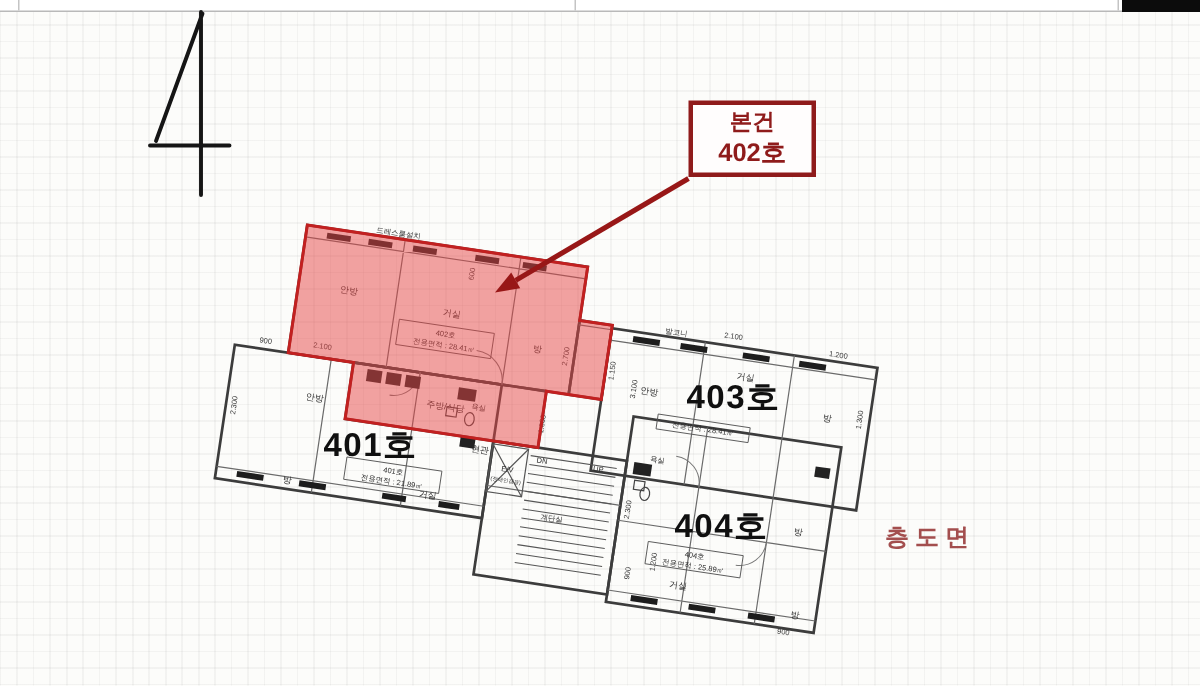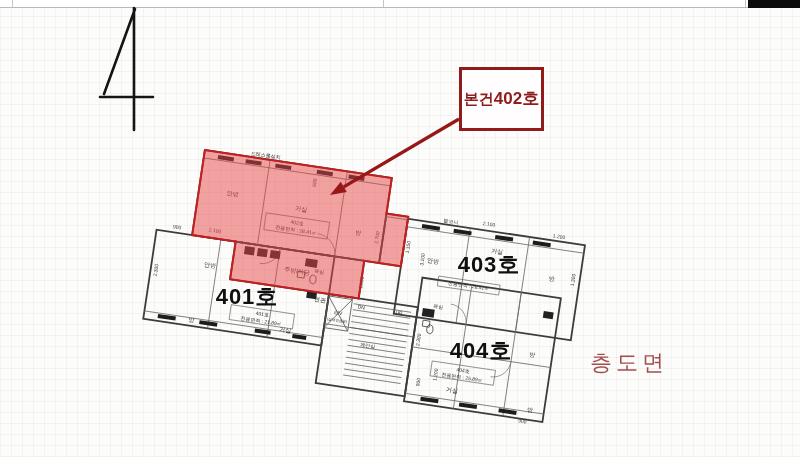--- a/index.html
+++ b/index.html
@@ -13,30 +13,30 @@
   }
   .topstrip{
     position:absolute;left:0;top:0;width:800px;height:7px;
     background:#ffffff;border-bottom:1px solid #b9b9b9;
   }
   .topstrip .sep{position:absolute;top:0;width:1px;height:7px;background:#c4c4c4;}
   .topstrip .blackblock{position:absolute;top:0;left:748px;width:52px;height:8px;background:#0c0c0c;}
   .plan-svg{position:absolute;left:0;top:0;}
   svg text{font-family:"Liberation Sans", sans-serif;}
   .callout{
-    position:absolute;left:459px;top:67px;width:85px;height:64px;
+    position:absolute;left:459px;top:67px;width:85px;height:51px;
     border:3px solid #8f1b1b;background:#fffdfd;box-sizing:border-box;
-    display:flex;flex-direction:row;align-items:center;justify-content:center;
+    display:flex;flex-direction:column;align-items:center;justify-content:center;
     color:#8f1b1b;font-weight:bold;line-height:1.25;
   }
   .callout .l1{font-size:15px;}
   .callout .l2{font-size:17px;}
   .caption{
     position:absolute;left:590px;top:348px;
-    color:#a34e4e;font-size:22px;font-weight:normal;letter-spacing:4px;
+    color:#a34e4e;font-size:16px;font-weight:bold;letter-spacing:4px;
   }
 </style>
 </head>
 <body>
 
 <div class="screen">
 
   <div class="topstrip">
     <div class="sep" style="left:12px"></div>
     <div class="sep" style="left:383px"></div>

